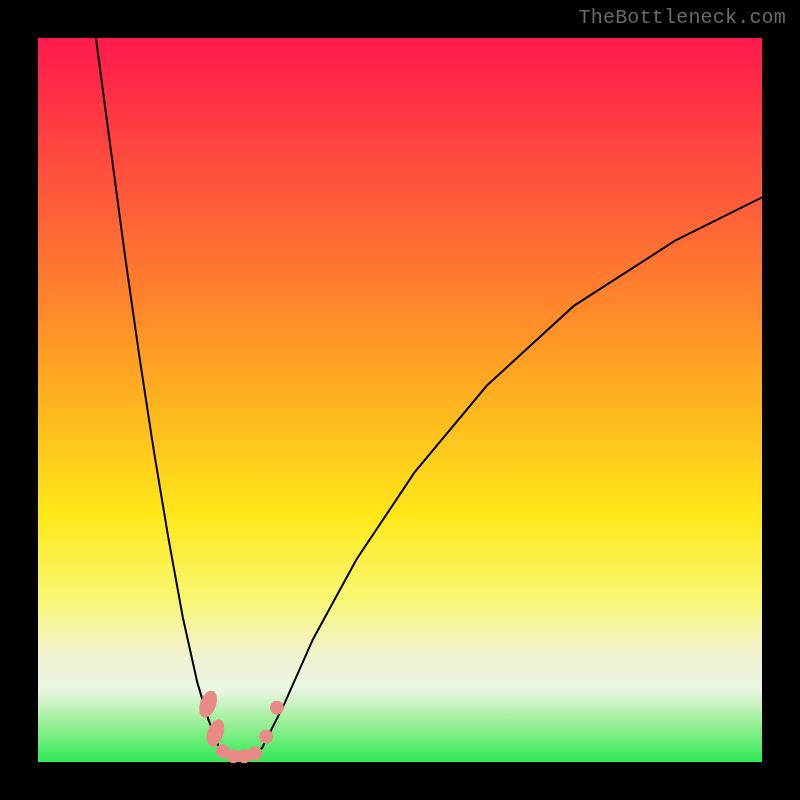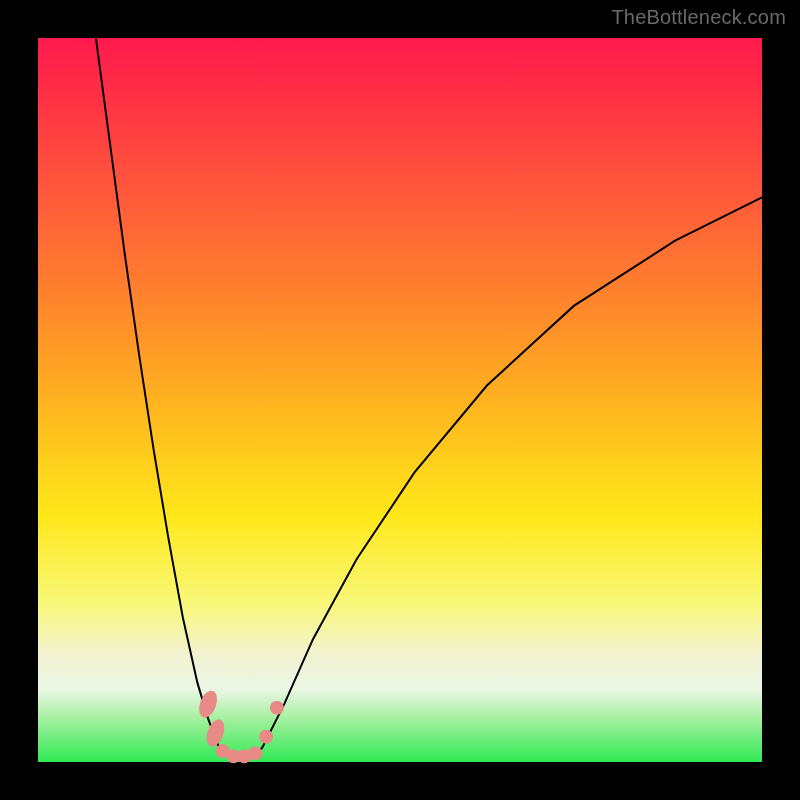--- a/index.html
+++ b/index.html
@@ -42,20 +42,21 @@
   }
   .watermark {
     position: absolute;
     top: 6px;
     right: 14px;
     color: #6a6a6a;
     font-size: 20px;
     font-weight: 500;
     letter-spacing: 0.2px;
     user-select: none;
+    font-family: Liberation Mono, monospace;
   }
   svg.curve {
     position: absolute;
     left: 0; top: 0;
     width: 724px;
     height: 724px;
     overflow: visible;
   }
   .curve path {
     fill: none;

